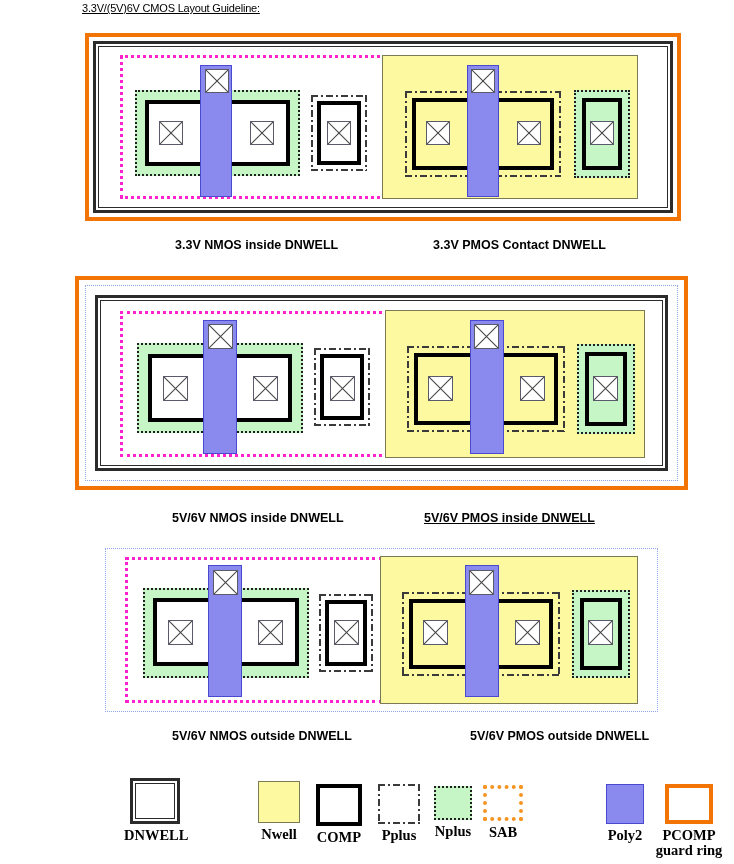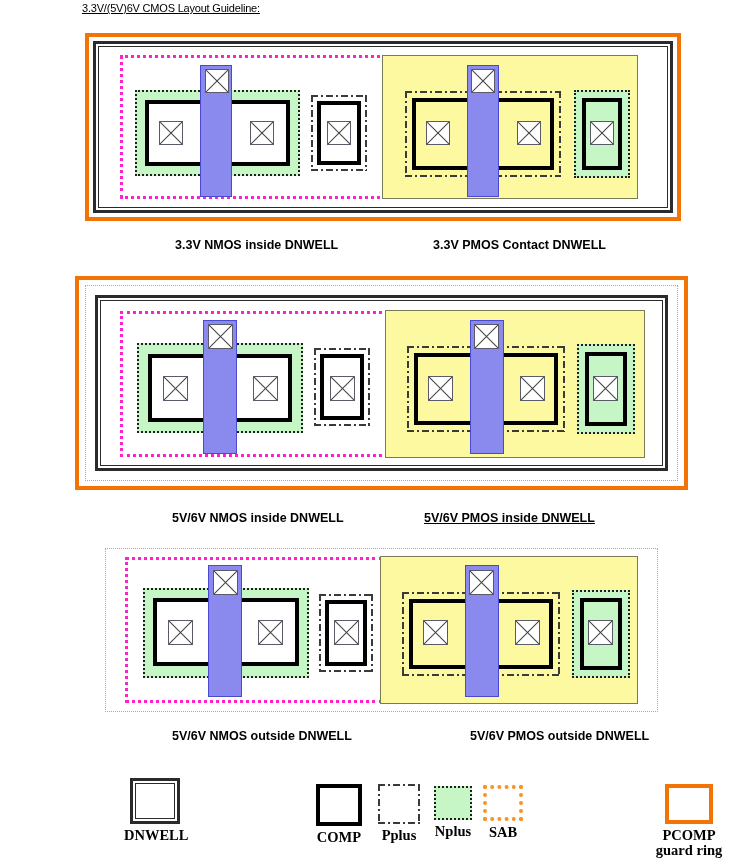--- a/index.html
+++ b/index.html
@@ -346,20 +346,24 @@
 
 
   <div class="lg-item" style="left:116px; top:6px; width:62px;margin-left:8px;">
     <div class="lg-swatch sw-dnwell" style="width:50px;height:46px;">
         <i></i>
       </div>
     <div class="lg-label">DNWELL</div>
   </div>
 
 
+  <div class="lg-item" style="left:252px; top:9px; width:54px;">
+    <div class="lg-swatch sw-nwell" style="width:42px;height:42px;"></div>
+    <div class="lg-label">Nwell</div>
+  </div>
 
   <div class="lg-item" style="left:310px; top:12px; width:58px;">
     <div class="lg-swatch sw-comp" style="width:46px;height:42px;"></div>
     <div class="lg-label">COMP</div>
   </div>
 
   <div class="lg-item" style="left:372px; top:12px; width:54px;">
     <div class="lg-swatch sw-pplus" style="width:42px;height:40px;"></div>
     <div class="lg-label">Pplus</div>
   </div>
@@ -368,20 +372,24 @@
     <div class="lg-swatch sw-nplus" style="width:38px;height:34px;"></div>
     <div class="lg-label">Nplus</div>
   </div>
 
   <div class="lg-item" style="left:478px; top:13px; width:50px;">
     <div class="lg-swatch sw-sab" style="width:40px;height:36px;"></div>
     <div class="lg-label">SAB</div>
   </div>
 
 
+  <div class="lg-item" style="left:600px; top:12px; width:50px;">
+    <div class="lg-swatch sw-poly" style="width:38px;height:40px;"></div>
+    <div class="lg-label">Poly2</div>
+  </div>
 
   <div class="lg-item" style="left:654px; top:12px; width:70px;">
     <div class="lg-swatch sw-pcomp" style="width:48px;height:40px;"></div>
     <div class="lg-label">PCOMP</div>
     <div class="lg-label" style="margin-top:0;">guard ring</div>
   </div>
 
 </div>
 
 </body></html>

